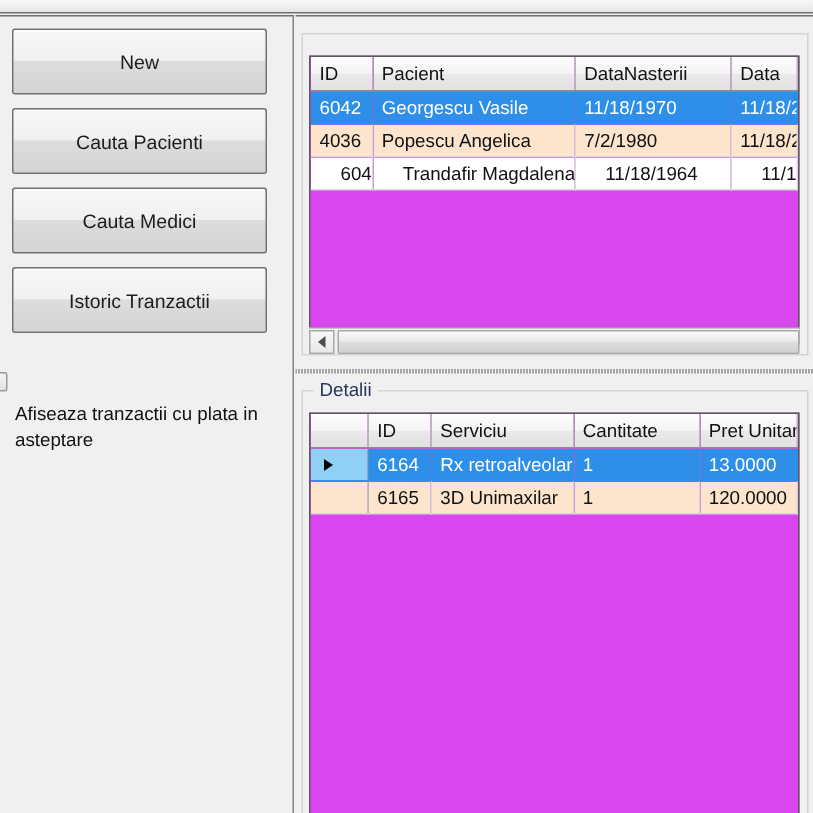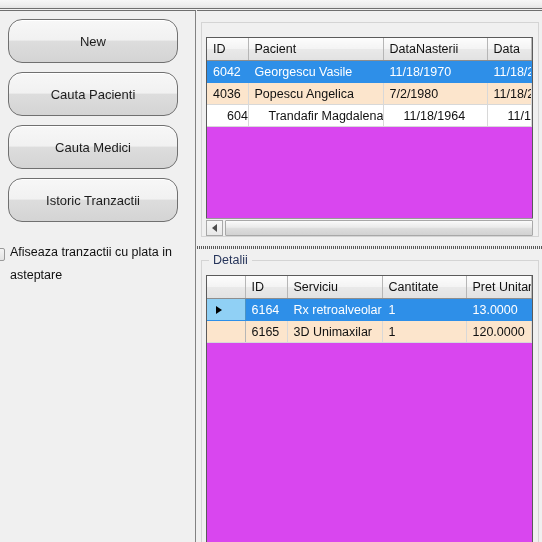--- a/index.html
+++ b/index.html
@@ -26,21 +26,21 @@
     position: absolute; left: 0; top: 10px;
     width: 196px; height: 532px;
     background: #f0f0f0;
     border-right: 1px solid #828282;
     border-top: 1px solid #6f6f6f;
   }
   .win-button {
     position: absolute;
     left: 8px; width: 170px; height: 44px;
     border: 1px solid #707070;
-    border-radius: 14px;
+    border-radius: 2px;
     background: linear-gradient(to bottom,
         #f7f7f7 0%, #f1f1f1 48%, #dddddd 50%, #d4d4d4 100%);
     color: #1c1c1c;
     font-size: 13px;
     font-family: "Liberation Sans", sans-serif;
     display: flex; align-items: center; justify-content: center;
     cursor: default;
     box-shadow: inset 0 1px 0 #ffffff;
   }
   #btn-new          { top: 8px; }
@@ -56,23 +56,24 @@
   #checkbox-box {
     flex: 0 0 auto;
     width: 13px; height: 13px;
     margin-top: 10px;
     border: 1px solid #9a9a9a;
     background: linear-gradient(to bottom, #f4f4f4, #e3e3e3);
     border-radius: 2px;
   }
   #checkbox-label {
     font-size: 12.5px; color: #101010;
-    line-height: 23px;
+    line-height: 17px;
     max-width: 170px;
     padding-top: 3px;
+    margin-top: 27px;
   }
 
   
   #right-area {
     position: absolute; left: 197px; top: 10px;
     width: 345px; height: 532px;
     background: #f0f0f0;
     border-top: 1px solid #6f6f6f;
   }
 

